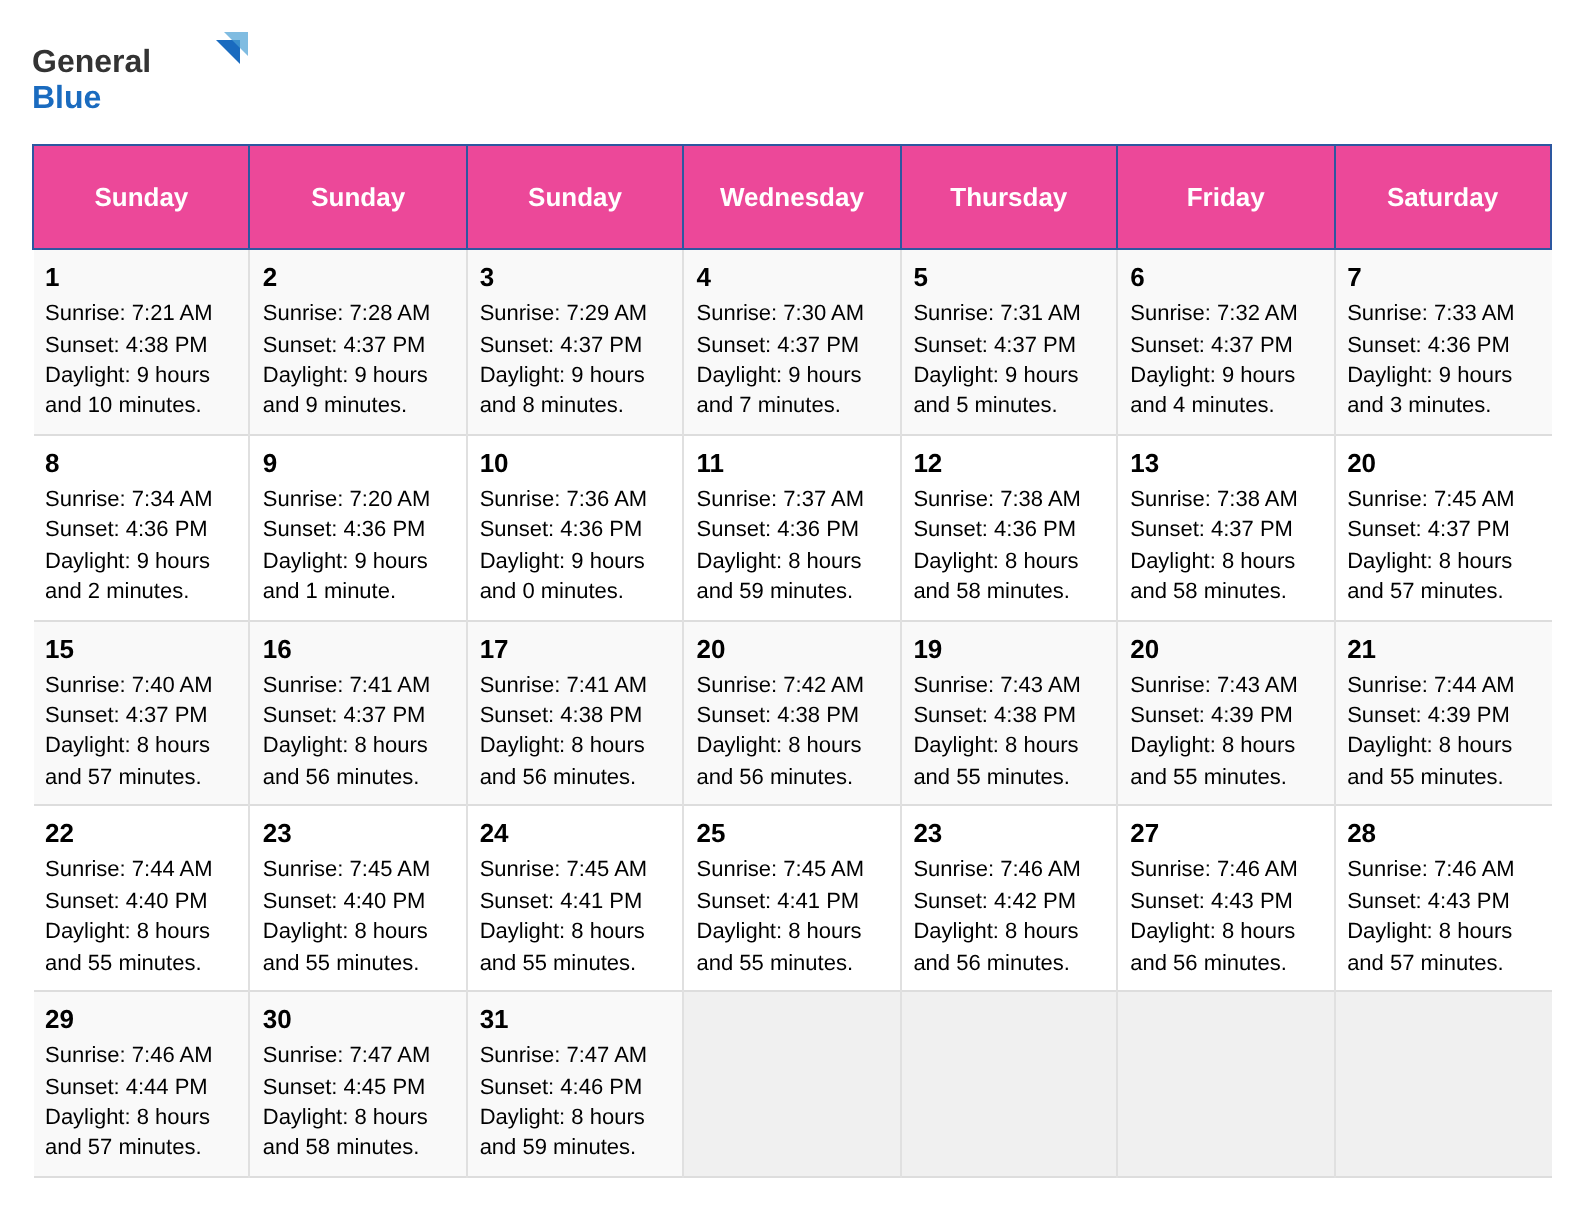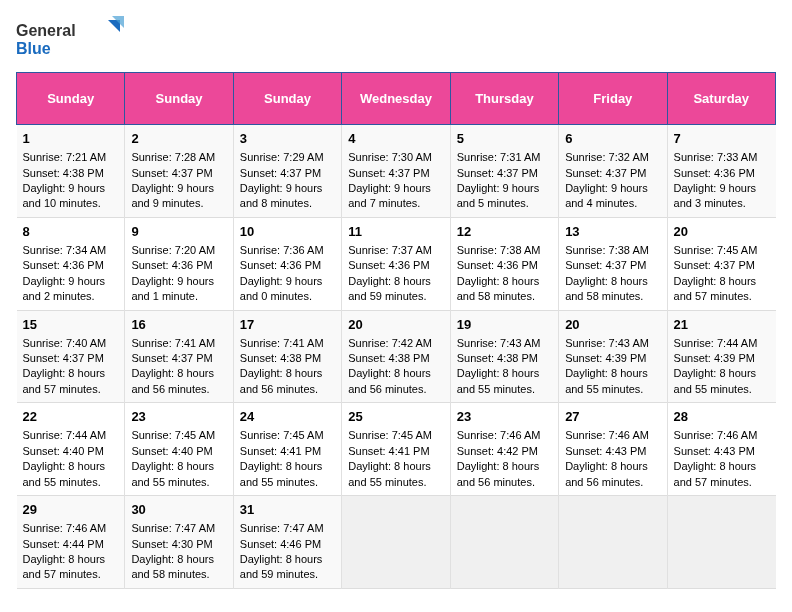--- a/index.html
+++ b/index.html
@@ -138,21 +138,21 @@
         <td><span class="day-num">22</span><span>Sunrise: 7:44 AM</span><br><span>Sunset: 4:40 PM</span><br><span>Daylight: 8 hours and 55 minutes.</span></td>
         <td><span class="day-num">23</span><span>Sunrise: 7:45 AM</span><br><span>Sunset: 4:40 PM</span><br><span>Daylight: 8 hours and 55 minutes.</span></td>
         <td><span class="day-num">24</span><span>Sunrise: 7:45 AM</span><br><span>Sunset: 4:41 PM</span><br><span>Daylight: 8 hours and 55 minutes.</span></td>
         <td><span class="day-num">25</span><span>Sunrise: 7:45 AM</span><br><span>Sunset: 4:41 PM</span><br><span>Daylight: 8 hours and 55 minutes.</span></td>
         <td><span class="day-num">23</span><span>Sunrise: 7:46 AM</span><br><span>Sunset: 4:42 PM</span><br><span>Daylight: 8 hours and 56 minutes.</span></td>
         <td><span class="day-num">27</span><span>Sunrise: 7:46 AM</span><br><span>Sunset: 4:43 PM</span><br><span>Daylight: 8 hours and 56 minutes.</span></td>
         <td><span class="day-num">28</span><span>Sunrise: 7:46 AM</span><br><span>Sunset: 4:43 PM</span><br><span>Daylight: 8 hours and 57 minutes.</span></td>
       </tr>
       <tr>
         <td><span class="day-num">29</span><span>Sunrise: 7:46 AM</span><br><span>Sunset: 4:44 PM</span><br><span>Daylight: 8 hours and 57 minutes.</span></td>
-        <td><span class="day-num">30</span><span>Sunrise: 7:47 AM</span><br><span>Sunset: 4:30 PM</span><br><span>Daylight: 8 hours and 58 minutes.</span></td>
+        <td><span class="day-num">30</span><span>Sunrise: 7:47 AM</span><br><span>Sunset: 4:45 PM</span><br><span>Daylight: 8 hours and 58 minutes.</span></td>
         <td><span class="day-num">31</span><span>Sunrise: 7:47 AM</span><br><span>Sunset: 4:46 PM</span><br><span>Daylight: 8 hours and 59 minutes.</span></td>
         <td class="empty-cell"></td>
         <td class="empty-cell"></td>
         <td class="empty-cell"></td>
         <td class="empty-cell"></td>
       </tr>
     </tbody>
 </table>
 
 </body></html>

